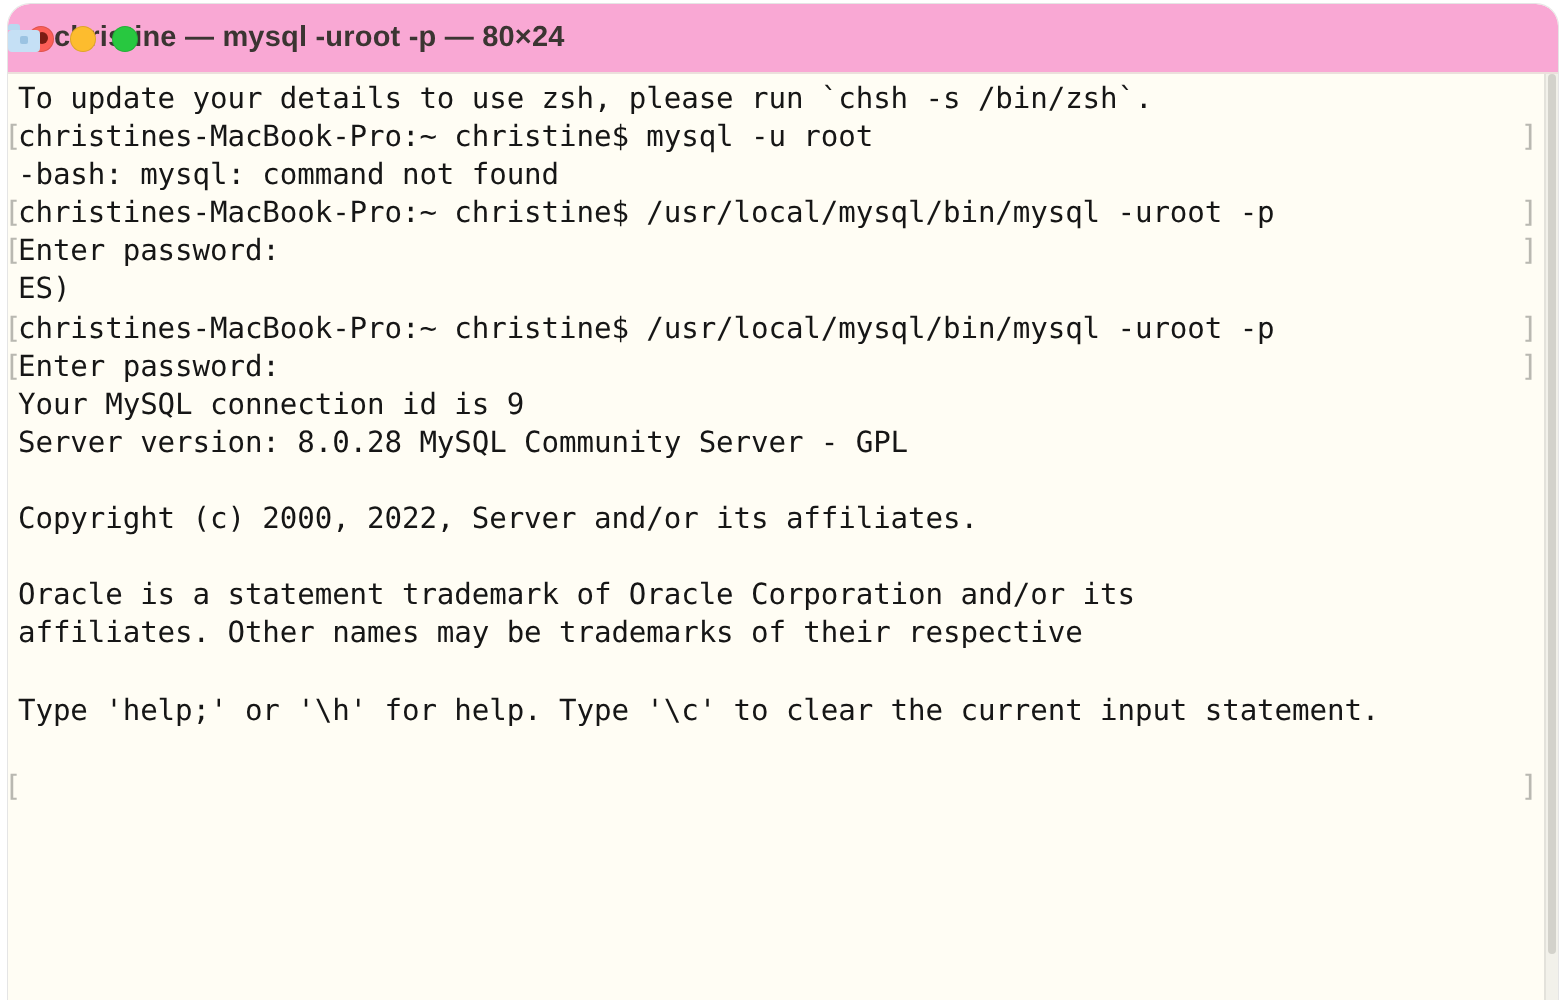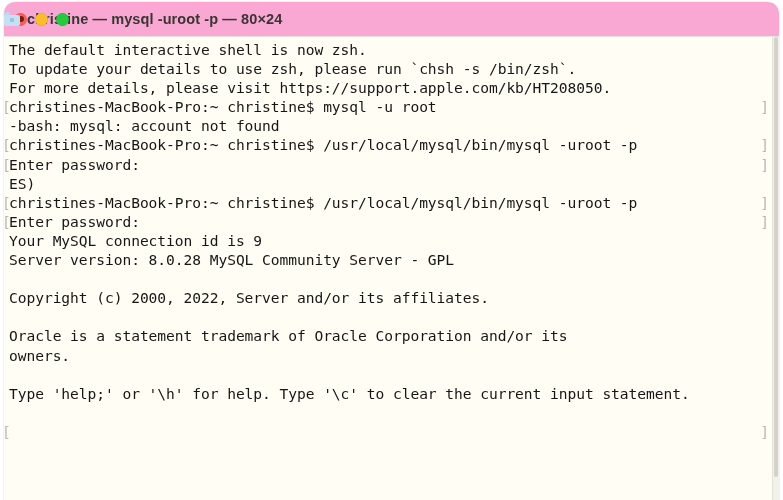--- a/index.html
+++ b/index.html
@@ -193,37 +193,35 @@
           <span class="body"></span>
           <span class="glyph"></span>
       </span>
       <span id="title-text">christine — mysql -uroot -p — 80×24</span>
     </div>
 
   </div>
 
   <div id="terminal-body">
     <div id="lines">
-        <div class="line"><span>The default interactive shell is now zsh.</span></div>
         <div class="line"><span>To update your details to use zsh, please run `chsh -s /bin/zsh`.</span></div>
-        <div class="line"><span>For more details, please visit https://support.apple.com/kb/HT208050.</span></div>
         <div class="line"><span class="mark-l">[</span><span>christines-MacBook-Pro:~ christine$ mysql -u root</span><span class="mark-r">]</span></div>
-        <div class="line"><span>-bash: mysql: account not found</span></div>
+        <div class="line"><span>-bash: mysql: command not found</span></div>
         <div class="line"><span class="mark-l">[</span><span>christines-MacBook-Pro:~ christine$ /usr/local/mysql/bin/mysql -uroot -p</span><span class="mark-r">]</span></div>
         <div class="line"><span class="mark-l">[</span><span>Enter password:</span><span class="mark-r">]</span></div>
         <div class="line"><span>ES)</span></div>
         <div class="line"><span class="mark-l">[</span><span>christines-MacBook-Pro:~ christine$ /usr/local/mysql/bin/mysql -uroot -p</span><span class="mark-r">]</span></div>
         <div class="line"><span class="mark-l">[</span><span>Enter password:</span><span class="mark-r">]</span></div>
         <div class="line"><span>Your MySQL connection id is 9</span></div>
         <div class="line"><span>Server version: 8.0.28 MySQL Community Server - GPL</span></div>
         <div class="line"><span></span></div>
         <div class="line"><span>Copyright (c) 2000, 2022, Server and/or its affiliates.</span></div>
         <div class="line"><span></span></div>
         <div class="line"><span>Oracle is a statement trademark of Oracle Corporation and/or its</span></div>
-        <div class="line"><span>owners.</span></div>
+        <div class="line"><span>affiliates. Other names may be trademarks of their respective</span></div>
         <div class="line"><span></span></div>
         <div class="line"><span>Type 'help;' or '\h' for help. Type '\c' to clear the current input statement.</span></div>
         <div class="line"><span></span></div>
         <div class="line"><span class="mark-l">[</span><span class="mark-r">]</span></div>
       </div>
     <div id="scroll-track">
       <div id="scroll-thumb"></div>
     </div>
   </div>
 

